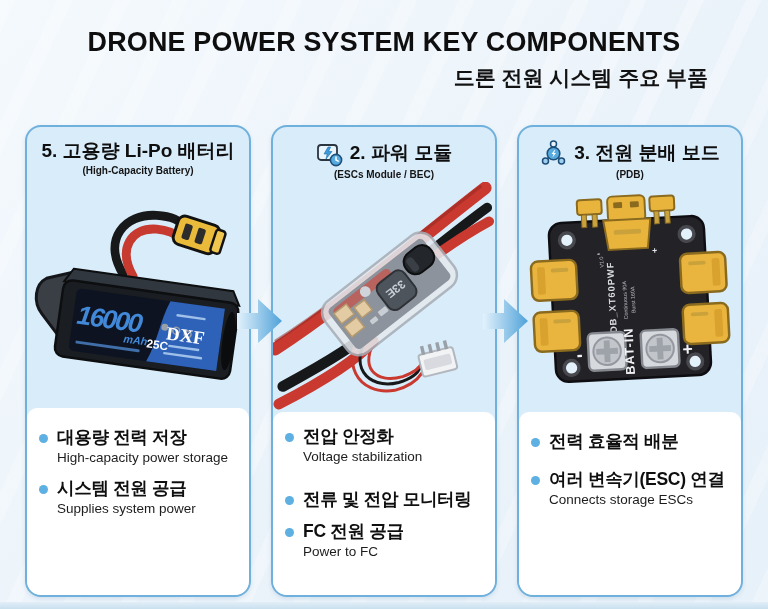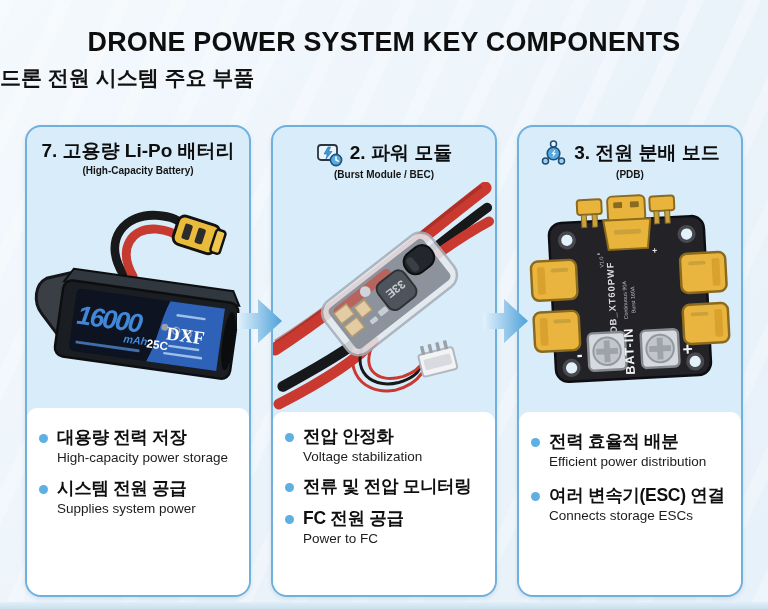--- a/index.html
+++ b/index.html
@@ -16,21 +16,21 @@
   }
   .bottom-strip{ position:absolute; left:0; right:0; bottom:0; height:7px;
     background:linear-gradient(180deg,#e2eef7,#c9e0f0); }
 
   .title{
     position:absolute; top:26px; left:0; width:768px; text-align:center;
     font-size:28px; font-weight:700; color:#0e0e0f; letter-spacing:.2px;
     transform:scaleX(.96);
   }
   .subtitle{
-    position:absolute; top:64px; left:0; width:708px; text-align:left;
+    position:absolute; top:64px; left:0; width:708px; text-align:right;
     font-size:21px; font-weight:700; color:#121213;
   }
 
   .panels{
     position:absolute; top:125px; left:25px; width:718px; height:472px;
     display:flex; gap:20px;
   }
   .panel{
     width:226px; height:472px; display:flex; flex-direction:column;
     background:#d9ecf9; border:2px solid #6fb0dc; border-radius:16px;
@@ -77,21 +77,21 @@
     <polygon points="0,21 21,21 21,7 45,29 21,51 21,37 0,37" fill="url(#ag1)"></polygon>
   </svg>
   <svg class="arrow arrow-2" viewBox="0 0 46 58">
     <polygon points="0,21 21,21 21,7 45,29 21,51 21,37 0,37" fill="url(#ag1)"></polygon>
   </svg>
 
   <div class="panels">
 
     <div class="panel">
       <div class="panel-head">
-        <div class="head-ko">7. 고용량 Li-Po 배터리</div>
+        <div class="head-ko">5. 고용량 Li-Po 배터리</div>
         <div class="head-en">(High-Capacity Battery)</div>
       </div>
       <div class="illus">
         <svg viewBox="0 0 226 230">
 
           <path d="M98 96 C 76 60, 100 34, 132 36 C 148 37, 155 41, 161 47" stroke="#17181a" stroke-width="9" fill="none" stroke-linecap="round"></path>
           <path d="M108 98 C 92 70, 106 48, 132 50 C 145 51, 152 55, 158 60" stroke="#c63a30" stroke-width="9" fill="none" stroke-linecap="round"></path>
 
           <g transform="rotate(18 176 58)">
             <rect x="150" y="42" width="44" height="30" rx="7" fill="#eaba3b" stroke="#121212" stroke-width="3"></rect>
@@ -145,21 +145,21 @@
       <div class="panel-head">
         <div class="head-ko">
           <svg class="hicon" viewBox="0 0 27 27">
             <rect x="2" y="5" width="19" height="15" rx="3" fill="#eaf4fb" stroke="#2a3540" stroke-width="1.8"></rect>
             <path d="M12 7 L8 14 H11.2 L10 19 L16 11.5 H12.6 L14.6 7 Z" fill="#3d9ad6" stroke="#1d6fae" stroke-width=".6"></path>
             <circle cx="20" cy="20" r="5.6" fill="#57aadf" stroke="#1d4f78" stroke-width="1.6"></circle>
             <path d="M20 17 V20 L22.2 21.2" stroke="#ffffff" stroke-width="1.5" fill="none" stroke-linecap="round"></path>
           </svg>
           <span>2. 파워 모듈</span>
         </div>
-        <div class="head-en">(Burst Module / BEC)</div>
+        <div class="head-en">(ESCs Module / BEC)</div>
       </div>
       <div class="illus">
         <svg viewBox="0 0 226 230">
 
           <path d="M2 168 C 70 124, 136 66, 216 4" stroke="#c9392f" stroke-width="13" fill="none" stroke-linecap="round"></path>
           <path d="M2 160 C 68 118, 134 62, 212 2" stroke="#8f2721" stroke-width="3" fill="none" opacity=".5"></path>
 
           <path d="M10 206 C 62 178, 92 158, 106 144" stroke="#17181a" stroke-width="11" fill="none" stroke-linecap="round"></path>
           <path d="M6 224 C 60 196, 88 176, 102 160" stroke="#c9392f" stroke-width="11" fill="none" stroke-linecap="round"></path>
           <path d="M148 78 C 174 58, 196 40, 218 24" stroke="#17181a" stroke-width="10" fill="none" stroke-linecap="round"></path>
@@ -191,21 +191,21 @@
             <rect x="150" y="170" width="36" height="23" rx="3" fill="#f2f3f5" stroke="#b2b6bd" stroke-width="2"></rect>
             <rect x="154" y="162" width="3.5" height="9" fill="#9aa0a8"></rect>
             <rect x="162" y="162" width="3.5" height="9" fill="#9aa0a8"></rect>
             <rect x="170" y="162" width="3.5" height="9" fill="#9aa0a8"></rect>
             <rect x="178" y="162" width="3.5" height="9" fill="#9aa0a8"></rect>
             <rect x="154" y="176" width="28" height="11" rx="2" fill="#d8dadf"></rect>
           </g>
         </svg>
       </div>
       <div class="bullets" style="padding-top:14px">
-        <div class="bullet" style="margin-bottom:12px">
+        <div class="bullet" style="margin-bottom:25px">
           <span class="dot"></span>
           <div>
             <div class="b-ko">전압 안정화</div>
             <div class="b-en">Voltage stabilization</div>
           </div>
         </div>
         <div class="bullet" style="margin-bottom:10px">
           <span class="dot"></span>
           <div>
             <div class="b-ko">전류 및 전압 모니터링</div>
@@ -308,21 +308,20 @@
             <text x="169" y="177" font-size="18" font-weight="bold" fill="#f2f3f5" text-anchor="middle">+</text>
             <text x="114" y="170" font-size="13" font-weight="bold" fill="#f2f3f5" text-anchor="middle" letter-spacing="1" transform="rotate(-90 114 170)">BAT-IN</text>
           </g>
         </svg>
       </div>
       <div class="bullets">
         <div class="bullet" style="margin-bottom:16px">
           <span class="dot"></span>
           <div>
             <div class="b-ko">전력 효율적 배분</div>
-            <div class="b-en">Efficient power distribution</div>
           </div>
         </div>
         <div class="bullet">
           <span class="dot"></span>
           <div>
             <div class="b-ko">여러 변속기(ESC) 연결</div>
             <div class="b-en">Connects storage ESCs</div>
           </div>
         </div>
       </div>

